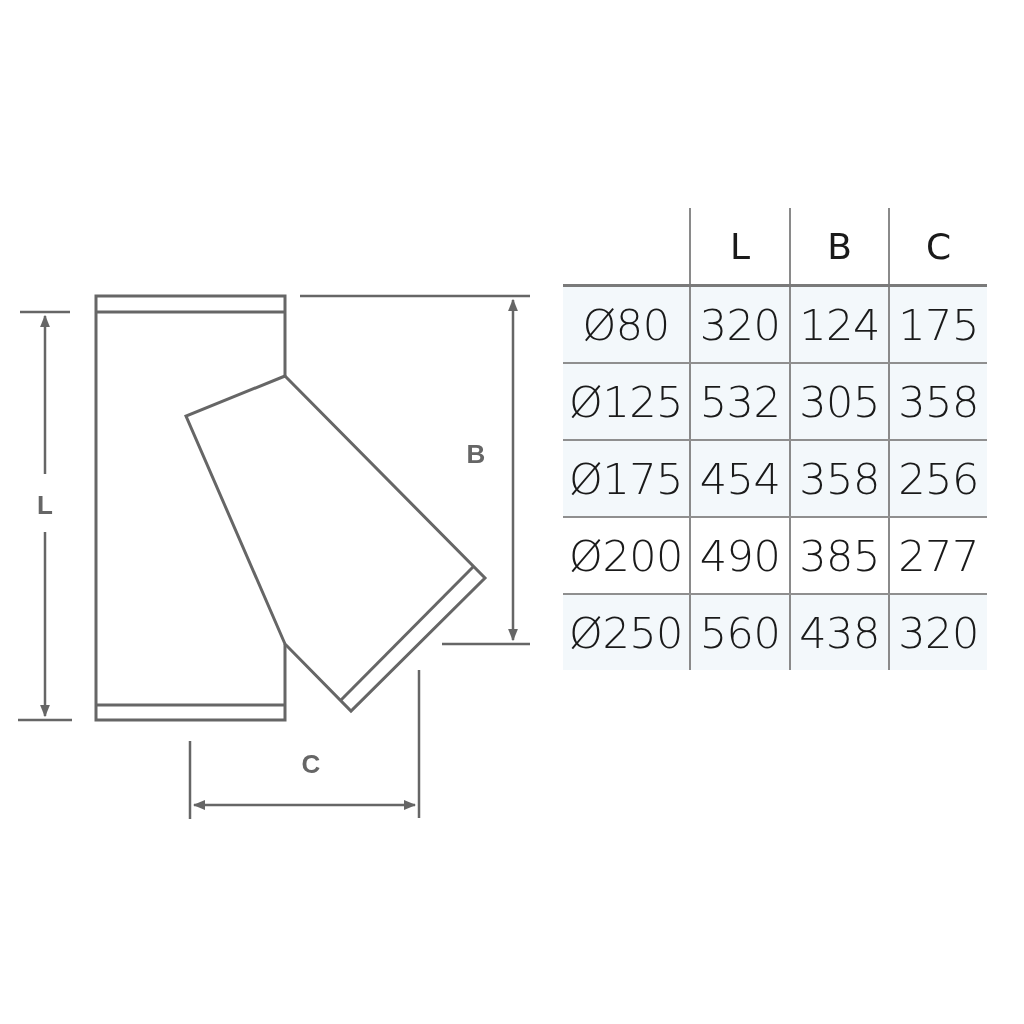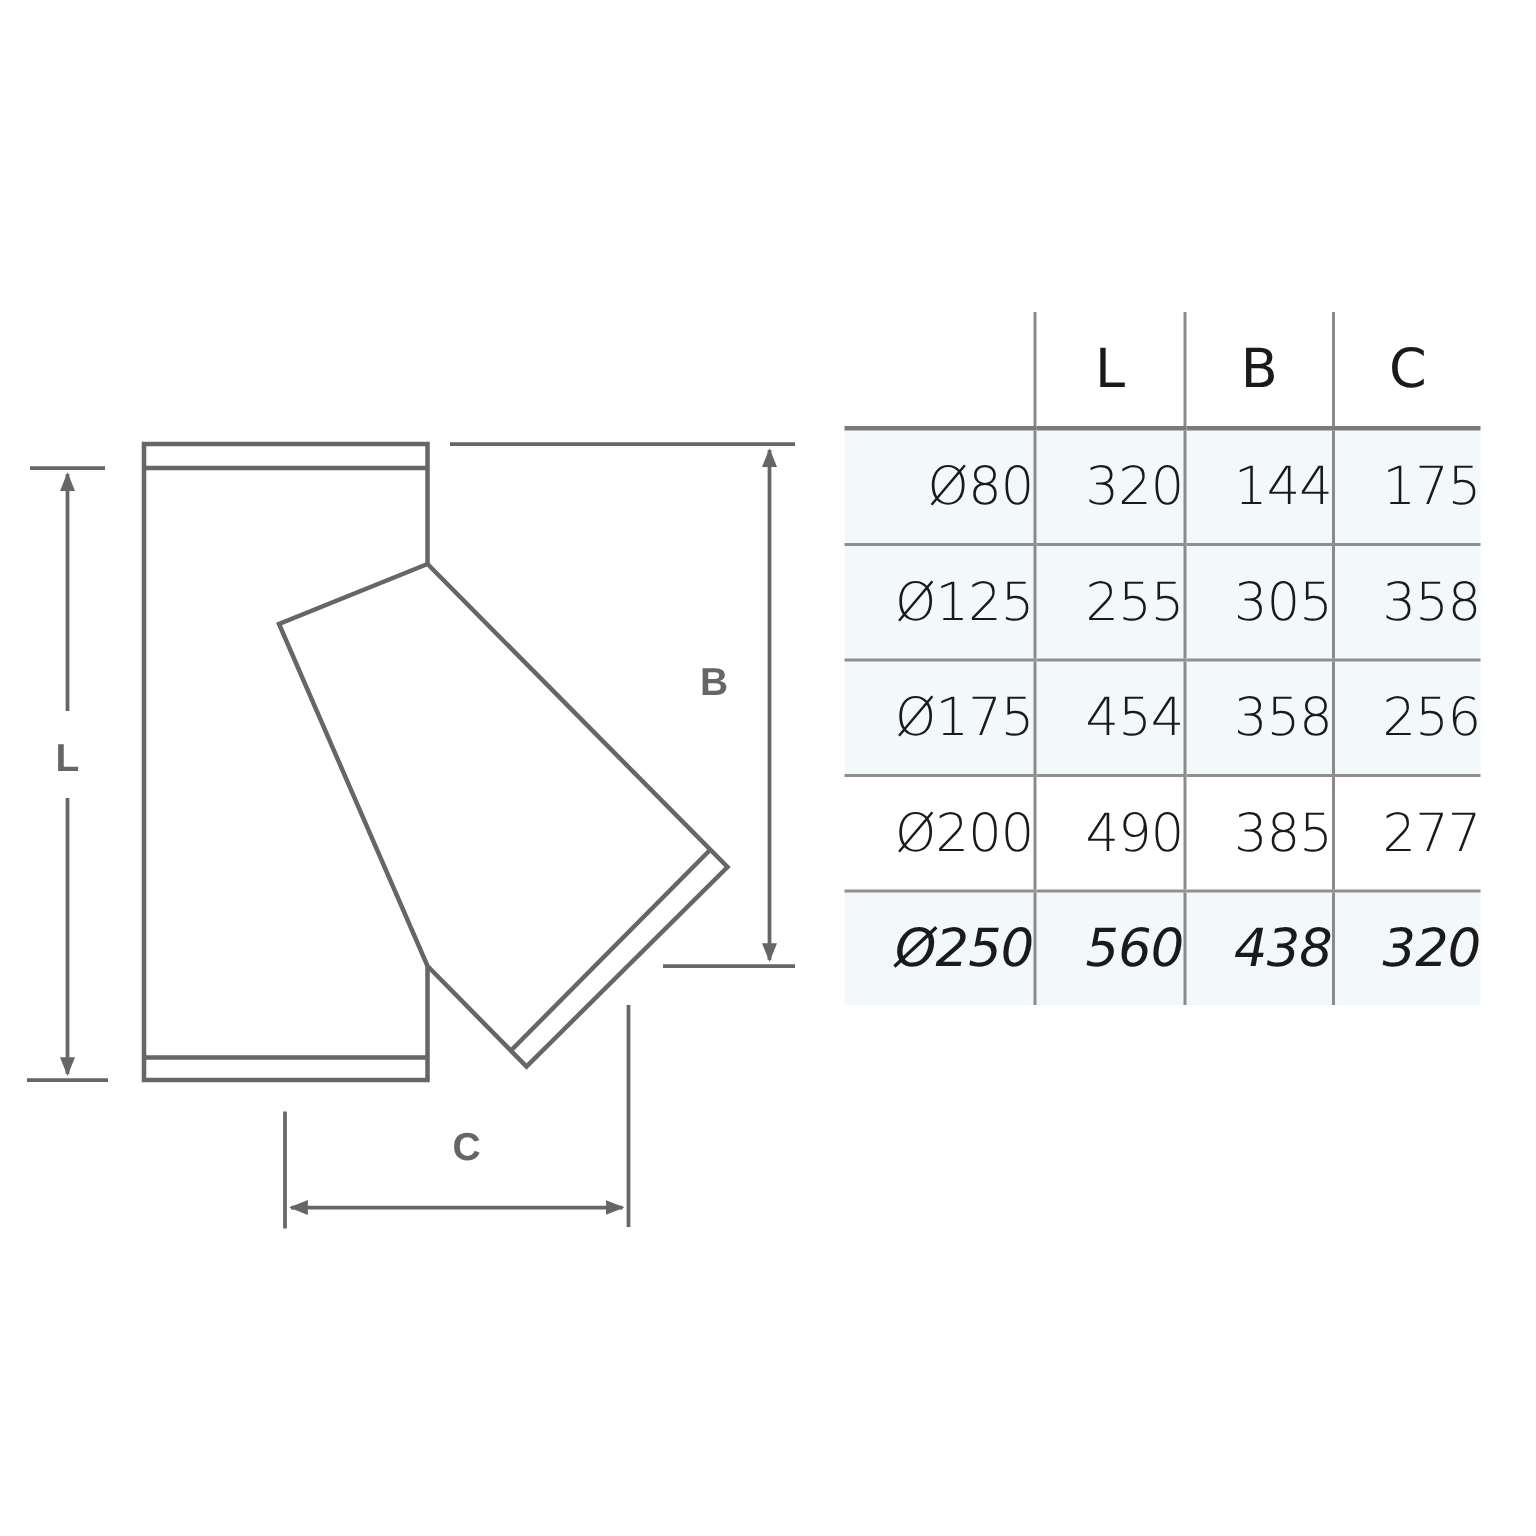--- a/index.html
+++ b/index.html
@@ -8,22 +8,22 @@
   #diagram { position: absolute; left: 0; top: 0; width: 1024px; height: 1024px; }
   .dim-label { font-family: "Liberation Sans", sans-serif; font-weight: bold; font-size: 26px; fill: #666666; }
   #spec-table { position: absolute; left: 563px; top: 208px; border-collapse: collapse; }
   #spec-table th, #spec-table td {
     padding: 0; text-align: center; vertical-align: middle;
     font-family: "DejaVu Sans", sans-serif; font-weight: 300; color: #1a1a1a;
     border-left: 2px solid #8a8a8a;
   }
   #spec-table th:first-child, #spec-table td:first-child { border-left: none; }
   #spec-table th { height: 76px; font-size: 36px; font-weight: normal; border-bottom: 3px solid #7a7a7a; }
-  #spec-table td { height: 75px; font-size: 35px; border-bottom: 2px solid #8f8f8f; letter-spacing: -0.5px; text-align: right; }
-  #spec-table tr:last-child td { border-bottom: none; font-style: italic; }
+  #spec-table td { height: 75px; font-size: 43px; border-bottom: 2px solid #8f8f8f; letter-spacing: -0.5px; }
+  #spec-table tr:last-child td { border-bottom: none; }
   #spec-table tr.shaded td { background: #f3f8fb; }
   .c0 { width: 126px; } .c1 { width: 98px; } .c2 { width: 97px; } .c3 { width: 97px; }
 </style>
 </head>
 <body>
 
 <svg id="diagram" viewBox="0 0 1024 1024" xmlns="http://www.w3.org/2000/svg">
   <defs>
     <marker id="arr" viewBox="0 0 10 10" refX="9" refY="5" markerWidth="5" markerHeight="5" orient="auto-start-reverse">
       <path d="M0,1 L10,5 L0,9 z" fill="#666666"></path>
@@ -72,26 +72,26 @@
       <th class="c0"></th>
       <th class="c1">L</th>
       <th class="c2">B</th>
       <th class="c3">C</th>
     </tr>
   </thead>
   <tbody>
     <tr class="shaded">
       <td>Ø80</td>
       <td>320</td>
-      <td>144</td>
+      <td>124</td>
       <td>175</td>
     </tr>
     <tr class="shaded">
       <td>Ø125</td>
-      <td>255</td>
+      <td>532</td>
       <td>305</td>
       <td>358</td>
     </tr>
     <tr class="shaded">
       <td>Ø175</td>
       <td>454</td>
       <td>358</td>
       <td>256</td>
     </tr>
     <tr>

